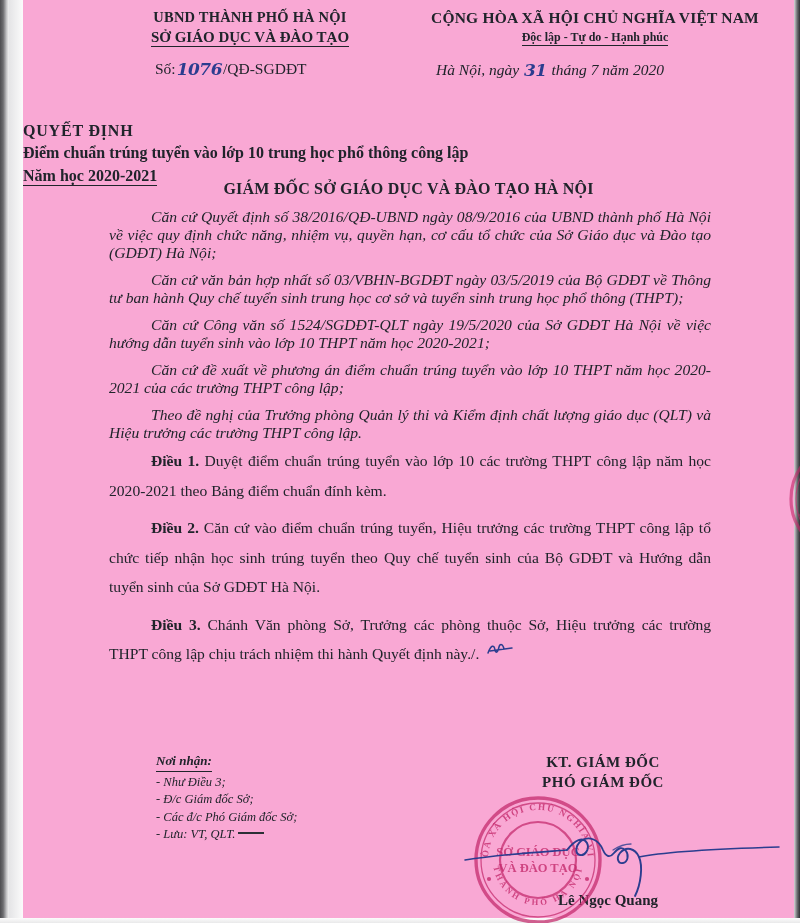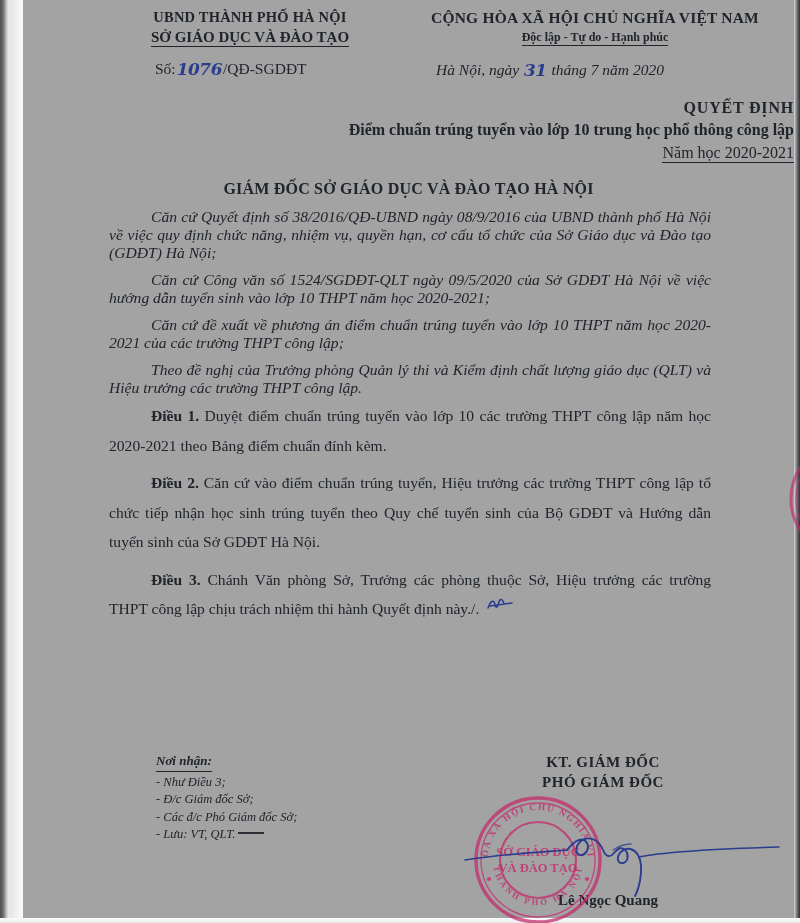--- a/index.html
+++ b/index.html
@@ -5,21 +5,21 @@
   html, body {
     margin: 0;
     padding: 0;
     background: #ffffff;
   }
   #page {
     position: relative;
     width: 800px;
     height: 923px;
     overflow: hidden;
-    background: #a3a3a3;
+    background: #f9a8d4;
     font-family: "Liberation Serif", "DejaVu Serif", serif;
     color: #20242b;
   }
   
   .scan-edge-left {
     position: absolute;
     left: 0; top: 0;
     width: 9px; height: 923px;
     background: linear-gradient(90deg, #4d4d50 0%, #6d6d70 35%, #c9c9cb 75%, #f2f2f2 100%);
   }
@@ -111,37 +111,37 @@
     position: absolute;
     left: 413px; top: 1px;
     font-size: 15.5px;
     font-style: italic;
     white-space: nowrap;
   }
 
   
   .title-block {
     position: absolute;
-    top: 97px; left: 0; right: 0;
-    text-align: right;
+    top: 120px; left: 0; right: 0;
+    text-align: left;
   }
   .t-quyetdinh {
     font-size: 16px;
     font-weight: bold;
     letter-spacing: 0.8px;
     line-height: 21px;
   }
   .t-sub {
     font-size: 16px;
     font-weight: bold;
     line-height: 23px;
   }
   .t-year {
     font-size: 16px;
-    font-weight: normal;
+    font-weight: bold;
     line-height: 23px;
   }
   .t-year span.ul {
     border-bottom: 1.4px solid #20242b;
     padding-bottom: 1px;
   }
 
   .t-giamdoc {
     position: absolute;
     top: 180px; left: 0; right: 0;
@@ -332,21 +332,22 @@
       <div class="t-year">
         <span class="ul">Năm học 2020-2021</span>
       </div>
     </div>
 
     <div class="t-giamdoc">GIÁM ĐỐC SỞ GIÁO DỤC VÀ ĐÀO TẠO HÀ NỘI</div>
 
     <div class="body-wrap">
 
       <p class="para">Căn cứ Quyết định số 38/2016/QĐ-UBND ngày 08/9/2016 của UBND thành phố Hà Nội về việc quy định chức năng, nhiệm vụ, quyền hạn, cơ cấu tổ chức của Sở Giáo dục và Đào tạo (GDĐT) Hà Nội;</p>
-      <p class="para">Căn cứ Công văn số 1524/SGDĐT-QLT ngày 09/5/2020 của Sở GDĐT Hà Nội về việc hướng dẫn tuyển sinh vào lớp 10 THPT năm học 2020-2021;</p>
+      <p class="para">Căn cứ văn bản hợp nhất số 03/VBHN-BGDĐT ngày 03/5/2019 của Bộ GDĐT về Thông tư ban hành Quy chế tuyển sinh trung học cơ sở và tuyển sinh trung học phổ thông (THPT);</p>
+      <p class="para">Căn cứ Công văn số 1524/SGDĐT-QLT ngày 19/5/2020 của Sở GDĐT Hà Nội về việc hướng dẫn tuyển sinh vào lớp 10 THPT năm học 2020-2021;</p>
       <p class="para">Căn cứ đề xuất về phương án điểm chuẩn trúng tuyển vào lớp 10 THPT năm học 2020-2021 của các trường THPT công lập;</p>
       <p class="para last">Theo đề nghị của Trưởng phòng Quản lý thi và Kiểm định chất lượng giáo dục (QLT) và Hiệu trưởng các trường THPT công lập.</p>
 
 
       <p class="dieu">
         <b>Điều 1.</b>
         <span>Duyệt điểm chuẩn trúng tuyển vào lớp 10 các trường THPT công lập năm học 2020-2021 theo Bảng điểm chuẩn đính kèm.</span>
       </p>
 
       <p class="dieu">

